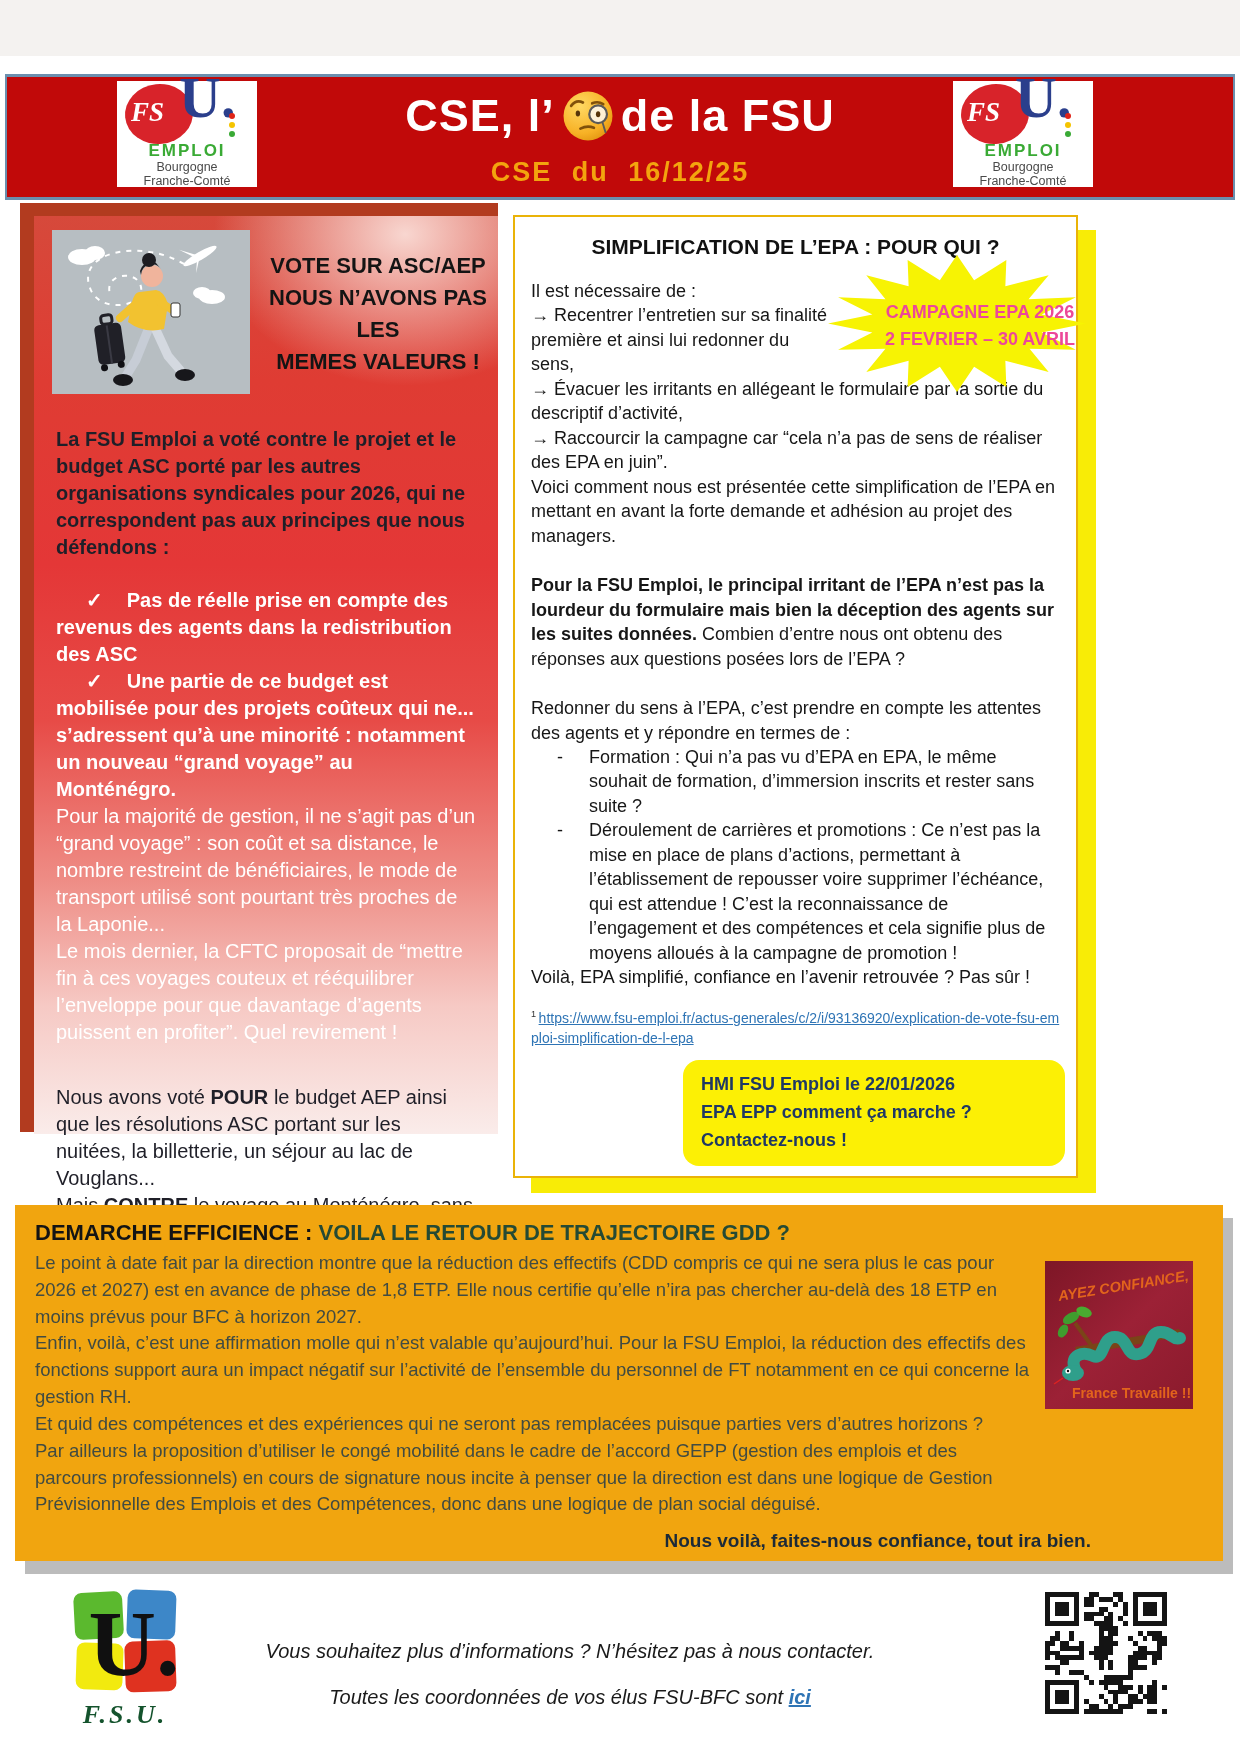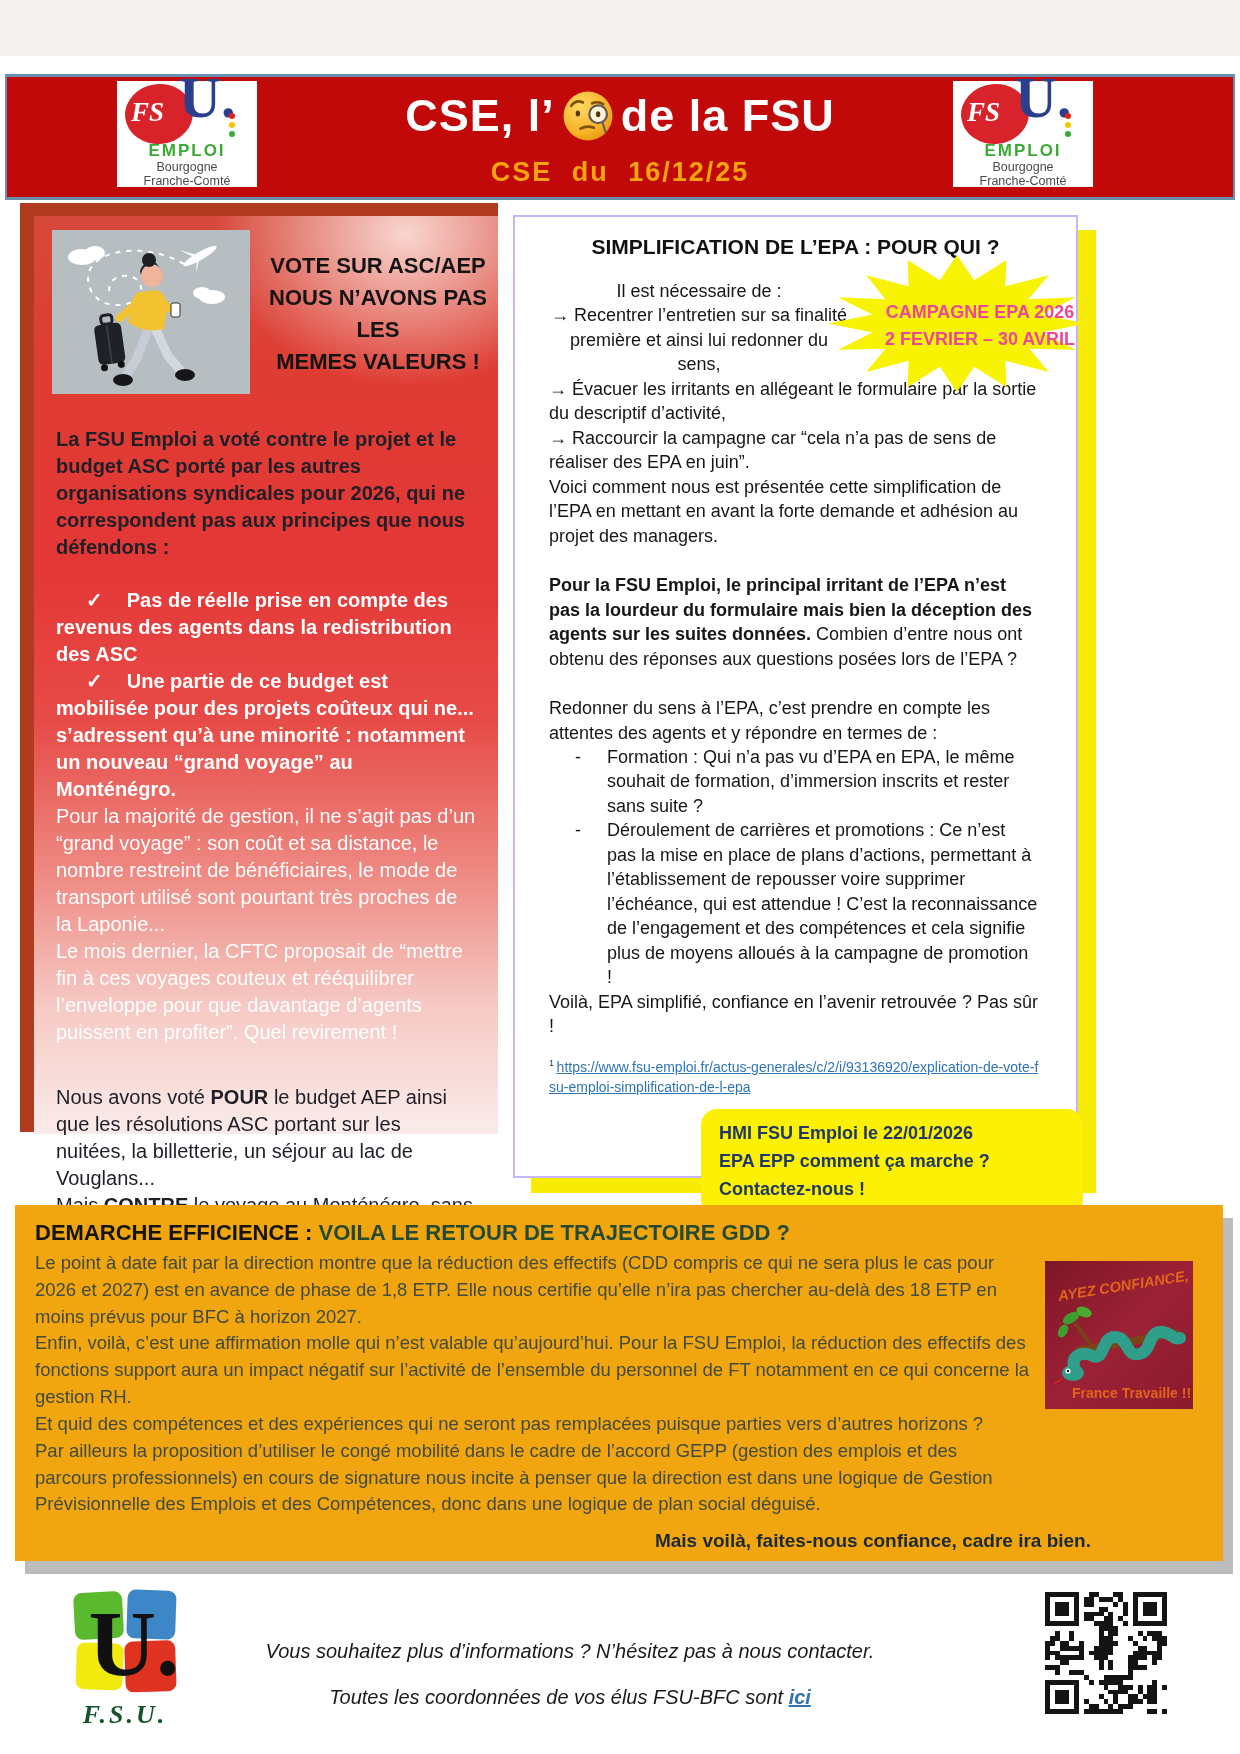--- a/index.html
+++ b/index.html
@@ -45,30 +45,30 @@
   .lp-dark{color:#1f1f28;}
   .lp-white{color:#ffffff;}
   .lp-bold{font-weight:bold;}
   .p-intro{margin-bottom:26px;font-weight:bold;}
   .check{display:inline-block;margin:0 24px 0 30px;font-weight:bold;}
   .left-gap{height:38px;}
   b.inl{font-weight:bold;}
 
   
   .right-panel{position:absolute;left:513px;top:215px;width:565px;height:963px;box-sizing:border-box;
-               background:#fff;border:2px solid #c4b5fd;box-shadow:18px 15px 0 #f8ec06;
-               padding:10px 34px 0;}
+               background:#fff;border:2px solid #eab308;box-shadow:18px 15px 0 #f8ec06;
+               padding:10px 16px 0;}
   .rp-title{text-align:center;font-weight:bold;font-size:21px;color:#111;margin:8px 0 20px;}
   .starburst{position:absolute;right:-12px;top:36px;width:262px;height:146px;}
   .starburst svg{position:absolute;inset:0;}
   .burst-text{position:absolute;inset:0;display:flex;flex-direction:column;align-items:center;
               justify-content:center;padding-left:46px;font-weight:bold;font-size:18px;
               color:#ec4899;line-height:1.5;text-align:center;}
   .rp{font-size:18px;line-height:1.36;color:#161616;margin:0;}
-  .narrow{width:300px;text-align:center;}
+  .narrow{width:300px;}
   .rp-gap{height:25px;}
   .rp-li{display:flex;font-size:18px;line-height:1.36;color:#161616;}
   .rp-li .dash{width:58px;text-align:center;flex:none;}
   .rp-li .li-text{flex:1;padding-right:4px;}
   a.blue-link{color:#2e74b5;text-decoration:underline;cursor:pointer;}
   sup{font-size:0.65em;}
   .footnote{margin-top:18px;font-size:14px;line-height:1.45;color:#333;}
   .footnote a{word-break:break-all;}
   .hmi-box{margin:12px 0 0 152px;width:382px;box-sizing:border-box;background:#fcf005;
            border-radius:16px;padding:11px 18px;font-weight:bold;font-size:18px;
@@ -262,21 +262,21 @@
   <div class="eff-box">
     <div class="eff-title">
       <span>DEMARCHE EFFICIENCE : </span><span class="part2">VOILA LE RETOUR DE TRAJECTOIRE GDD ?</span>
     </div>
     <div class="eff-body">
       <div>Le point à date fait par la direction montre que la réduction des effectifs (CDD compris ce qui ne sera plus le cas pour 2026 et 2027) est en avance de phase de 1,8 ETP. Elle nous certifie qu’elle n’ira pas chercher au-delà des 18 ETP en moins prévus pour BFC à horizon 2027.</div>
       <div>Enfin, voilà, c’est une affirmation molle qui n’est valable qu’aujourd’hui. Pour la FSU Emploi, la réduction des effectifs des fonctions support aura un impact négatif sur l’activité de l’ensemble du personnel de FT notamment en ce qui concerne la gestion RH.</div>
       <div>Et quid des compétences et des expériences qui ne seront pas remplacées puisque parties vers d’autres horizons ?</div>
       <div>Par ailleurs la proposition d’utiliser le congé mobilité dans le cadre de l’accord GEPP (gestion des emplois et des parcours professionnels) en cours de signature nous incite à penser que la direction est dans une logique de Gestion Prévisionnelle des Emplois et des Compétences, donc dans une logique de plan social déguisé.</div>
     </div>
-    <div class="eff-closing">Mais voilà, faites-nous confiance, cadre ira bien.</div>
+    <div class="eff-closing">Nous voilà, faites-nous confiance, tout ira bien.</div>
 
     <svg class="sticker" viewBox="0 0 148 148">
       <defs>
         <linearGradient id="sg" x1="0" y1="0" x2="1" y2="1">
           <stop offset="0" stop-color="#7d1626"></stop>
             <stop offset="0.5" stop-color="#9c2136"></stop>
             <stop offset="1" stop-color="#8a1a2c"></stop>
         </linearGradient>
       </defs>
       <rect width="148" height="148" fill="url(#sg)"></rect>

